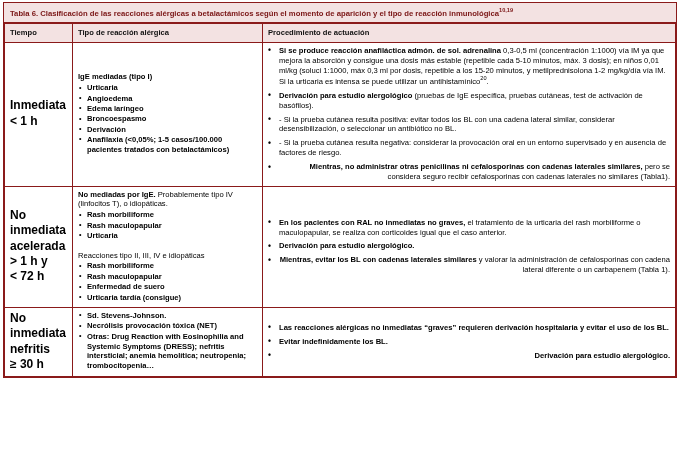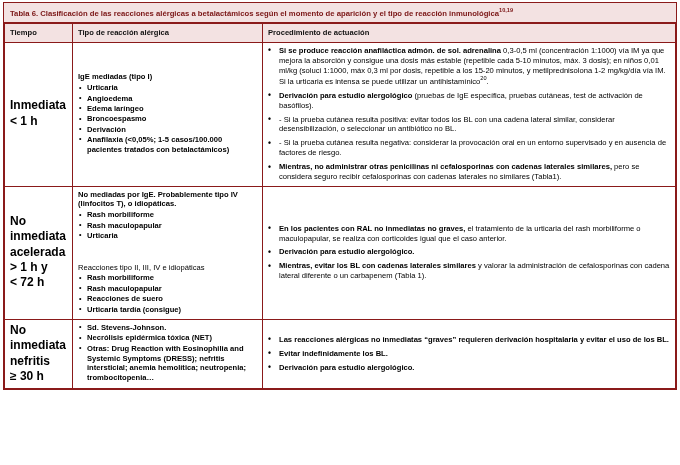--- a/index.html
+++ b/index.html
@@ -62,56 +62,56 @@
   .time-cell {
     font-weight: bold;
     font-size: 12px;
     vertical-align: middle !important;
     line-height: 1.35;
   }
   .type-head {
     font-weight: bold;
     margin-bottom: 1px;
   }
-  .type-head .normal { font-weight: bold; }
+  .type-head .normal { font-weight: normal; }
   ul.bul {
     list-style: none;
     margin: 0;
     padding: 0;
   }
   ul.bul li {
     position: relative;
     padding-left: 9px;
     margin: 0 0 0.5px 0;
     line-height: 1.3;
     font-weight: bold;
   }
   ul.bul li:before {
     content: "\2022";
     position: absolute;
     left: 1px;
     top: -0.5px;
     font-size: 7px;
   }
-  .sub-block { margin-top: 22px; }
+  .sub-block { margin-top: 10px; }
   .sub-block .type-head { font-weight: normal; }
 
   ul.proc {
     list-style: none;
     margin: 0;
     padding: 0;
   }
   ul.proc > li {
     position: relative;
     padding-left: 11px;
     margin-bottom: 4px;
     line-height: 1.3;
     text-align: left;
   }
-  ul.proc > li:last-child { margin-bottom: 0; }
+  ul.proc > li:last-child { margin-bottom: 0; text-align: right; }
   ul.proc > li:before {
     content: "\2022";
     position: absolute;
     left: 0px;
     top: -0.5px;
     font-weight: bold;
     font-size: 8.5px;
   }
   li.nobullet { padding-left: 11px; }
   li.nobullet:before { content: ""; }
@@ -193,21 +193,21 @@
           <ul class="bul">
             <li>Rash morbiliforme</li>
             <li>Rash maculopapular</li>
             <li>Urticaria</li>
           </ul>
           <div class="sub-block">
             <div class="type-head">Reacciones tipo II, III, IV e idiopáticas</div>
             <ul class="bul">
               <li>Rash morbiliforme</li>
               <li>Rash maculopapular</li>
-              <li>Reacciones de suero</li>
+              <li>Enfermedad de suero</li>
               <li>Urticaria tardía (consigue)</li>
             </ul>
           </div>
         </td>
         <td class="mid">
           <ul class="proc">
             <li>
               <span class="b">En los pacientes con RAL no inmediatas no graves,</span><span> el tratamiento de la urticaria del rash morbiliforme o maculopapular, se realiza con corticoides igual que el caso anterior.</span>
             </li>
             <li>
@@ -222,21 +222,21 @@
 
       <tr>
         <td class="time-cell">
           <div>No inmediata</div>
           <div>nefritis</div>
           <div>≥ 30 h</div>
         </td>
         <td>
           <ul class="bul">
             <li>Sd. Stevens-Johnson.</li>
-            <li>Necrólisis epidérmica tóxica (NET)</li>
+            <li>Necrólisis provocación tóxica (NET)</li>
             <li>Otras: Drug Reaction with Eosinophilia and Systemic Symptoms (DRESS); nefritis intersticial; anemia hemolítica; neutropenia; trombocitopenia…</li>
           </ul>
         </td>
         <td class="mid">
           <ul class="proc">
             <li>
               <span class="b">Las reacciones alérgicas no inmediatas “graves” requieren derivación hospitalaria y evitar el uso de los BL.</span><span></span>
             </li>
             <li>
               <span class="b">Evitar indefinidamente los BL.</span><span></span>

